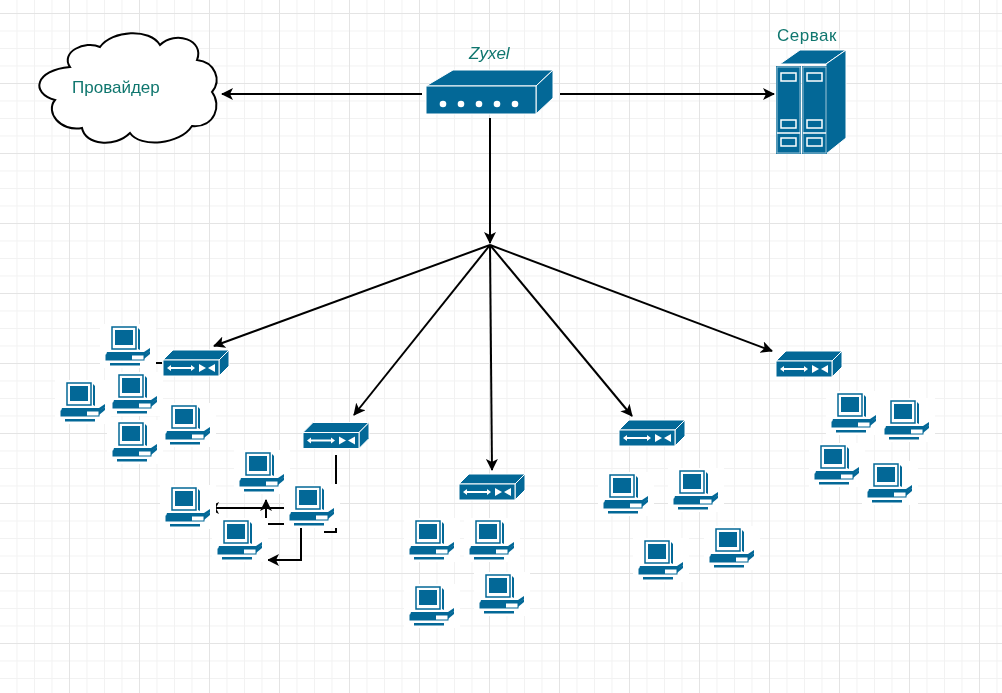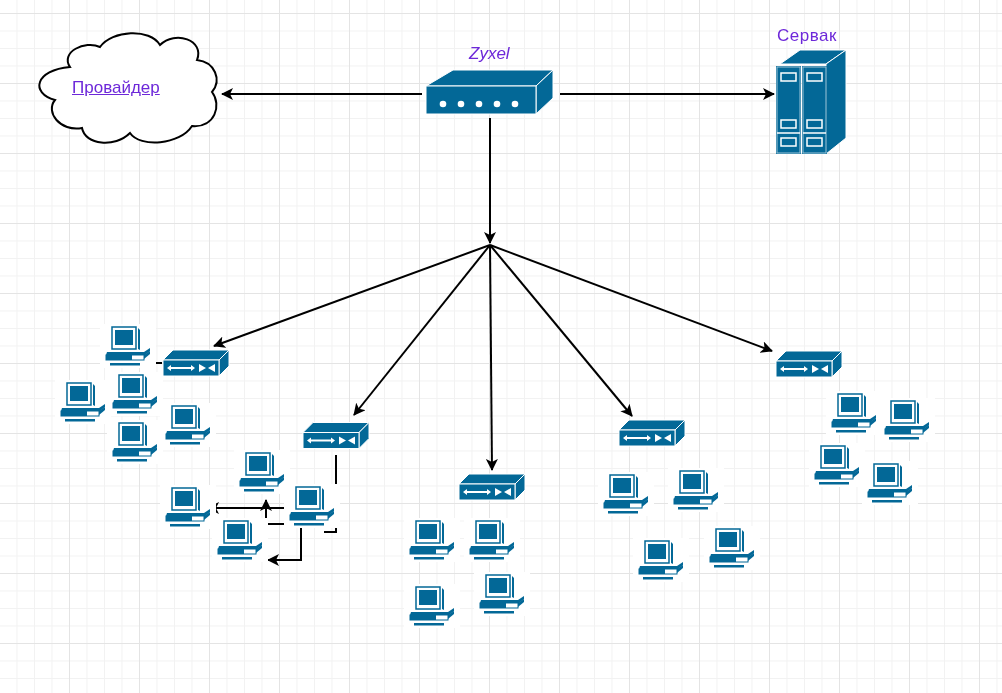--- a/index.html
+++ b/index.html
@@ -8,21 +8,21 @@
     background-color:#fff;
     background-image:
       linear-gradient(to right, #e4e4e4 1px, transparent 1px),
       linear-gradient(to bottom, #e4e4e4 1px, transparent 1px),
       linear-gradient(to right, #f2f2f2 1px, transparent 1px),
       linear-gradient(to bottom, #f2f2f2 1px, transparent 1px);
     background-size:70px 70px,70px 70px,17.5px 17.5px,17.5px 17.5px;
     background-position:-1px 13px,-1px 13px,-1px 13px,-1px 13px;
   }
   svg{position:absolute;left:0;top:0;}
-  .lbl{position:absolute;font-size:17px;color:#6d28d9;white-space:nowrap;}
+  .lbl{position:absolute;font-size:17px;color:#0f766e;white-space:nowrap;}
 </style>
 </head>
 <body>
 
 <div id="canvas"></div>
 
 <svg id="dg" width="1002" height="693" viewBox="0 0 1002 693">
   <defs>
     <marker id="arr" viewBox="0 0 12 12" refX="11" refY="6" markerWidth="12" markerHeight="12" orient="auto" markerUnits="userSpaceOnUse">
       <path d="M0,0 L12,6 L0,12 L3,6 Z" fill="#000"></path>
@@ -139,15 +139,15 @@
 
   <g>
     <use href="#sw" x="774" y="349" width="70" height="30"></use>
     <use href="#pc" x="826" y="391" width="56" height="44"></use>
     <use href="#pc" x="879" y="398" width="56" height="44"></use>
     <use href="#pc" x="809" y="443" width="56" height="44"></use>
     <use href="#pc" x="862" y="461" width="56" height="44"></use>
   </g>
 </svg>
 
-<div class="lbl" style="left:72px;top:78px;text-decoration:underline;">Провайдер</div>
+<div class="lbl" style="left:72px;top:78px;">Провайдер</div>
 <div class="lbl" style="left:469px;top:44px;font-style:italic;">Zyxel</div>
 <div class="lbl" style="left:777px;top:26px;letter-spacing:0.5px;">Сервак</div>
 
 </body></html>

